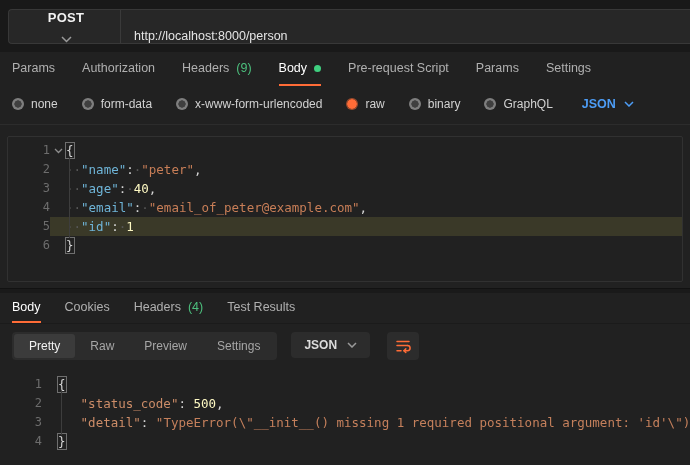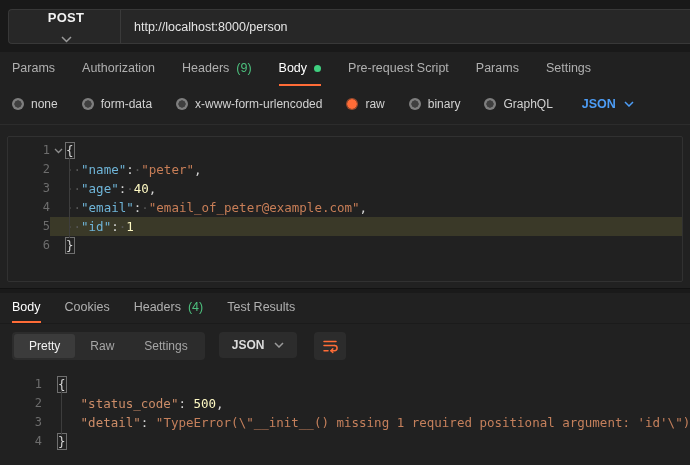--- a/index.html
+++ b/index.html
@@ -16,21 +16,21 @@
     display:flex; height:35px; background:#272727;
     border:1px solid #383838; border-right:none;
     border-radius:4px 0 0 4px; overflow:hidden;
   }
   .method-select {
     width:112px; flex-shrink:0; display:flex; align-items:center;
     justify-content:space-between; padding:0 12px 0 15px;
     border-right:1px solid #3a3a3a; cursor:pointer;flex-direction:column;
   }
   .method-label { font-weight:700; font-size:13px; color:#f2f2f2; letter-spacing:.3px; }
-  .url-field { flex:1; display:flex; align-items:center; padding:0 13px; font-size:12.5px; color:#e4e4e4; cursor:text; }
+  .url-field { flex:1; display:flex; align-items:flex-end; padding:0 13px; font-size:12.5px; color:#e4e4e4; cursor:text; }
   
   .tabs-row { display:flex; gap:27px; padding:0 12px; height:34px; align-items:stretch; }
   .tab { display:flex; align-items:center; gap:7px; font-size:12.5px; color:#b0b0b0;
          border-bottom:2px solid transparent; cursor:pointer;text-align:right; }
   .tab.active { color:#ffffff; border-bottom-color:#ff6c37; }
   .tab-count { color:#4cbf7d; }
   .green-dot { width:7px; height:7px; border-radius:50%; background:#3fcf7f; }
   
   .radio-row { display:flex; align-items:center; gap:24px; padding:11px 12px 13px; font-size:12px; color:#d2d2d2; }
   .radio-item { display:flex; align-items:center; gap:7px; cursor:pointer; }
@@ -226,20 +226,21 @@
   </div>
   <div class="tab">
     <span>Test Results</span>
   </div>
 </div>
 
 <div class="resp-toolbar">
   <div class="view-group">
     <button class="view-btn active">Pretty</button>
     <button class="view-btn">Raw</button>
+    <button class="view-btn">Preview</button>
     <button class="view-btn">Settings</button>
   </div>
   <div class="lang-dd">
     <span>JSON</span>
     <span class="chev">
       <svg width="10" height="6" viewBox="0 0 10 6">
           <path d="M1 1l4 4 4-4" fill="none" stroke="#9a9a9a" stroke-width="1.5"></path>
         </svg>
     </span>
   </div>

